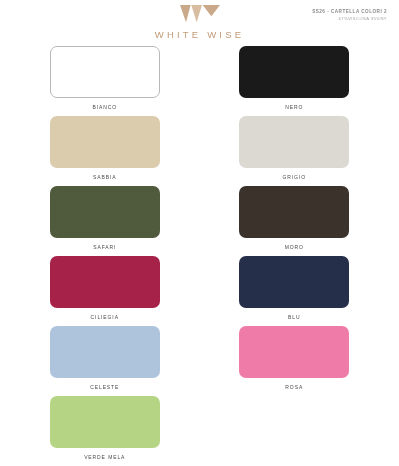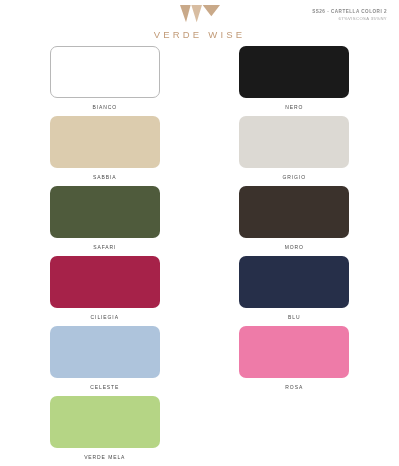--- a/index.html
+++ b/index.html
@@ -130,21 +130,21 @@
 <div class="page">
 
   <div class="header">
 
     <div class="brand">
       <svg class="brand-mark" viewBox="0 0 60 30">
         <polygon points="0,0 16,0 9,26" fill="#c9a989"></polygon>
         <polygon points="17,0 33,0 25,26" fill="#d8bda1"></polygon>
         <polygon points="34,0 60,0 47,17" fill="#c9a989"></polygon>
       </svg>
-      <div class="brand-name">VERDE WISE</div>
+      <div class="brand-name">WHITE WISE</div>
     </div>
 
     <div class="meta">
       <div class="meta-line1">SS26 - CARTELLA COLORI 2</div>
       <div class="meta-line2">67%VISCOSA 35%NY</div>
     </div>
 
   </div>
 
   <div class="grid">

